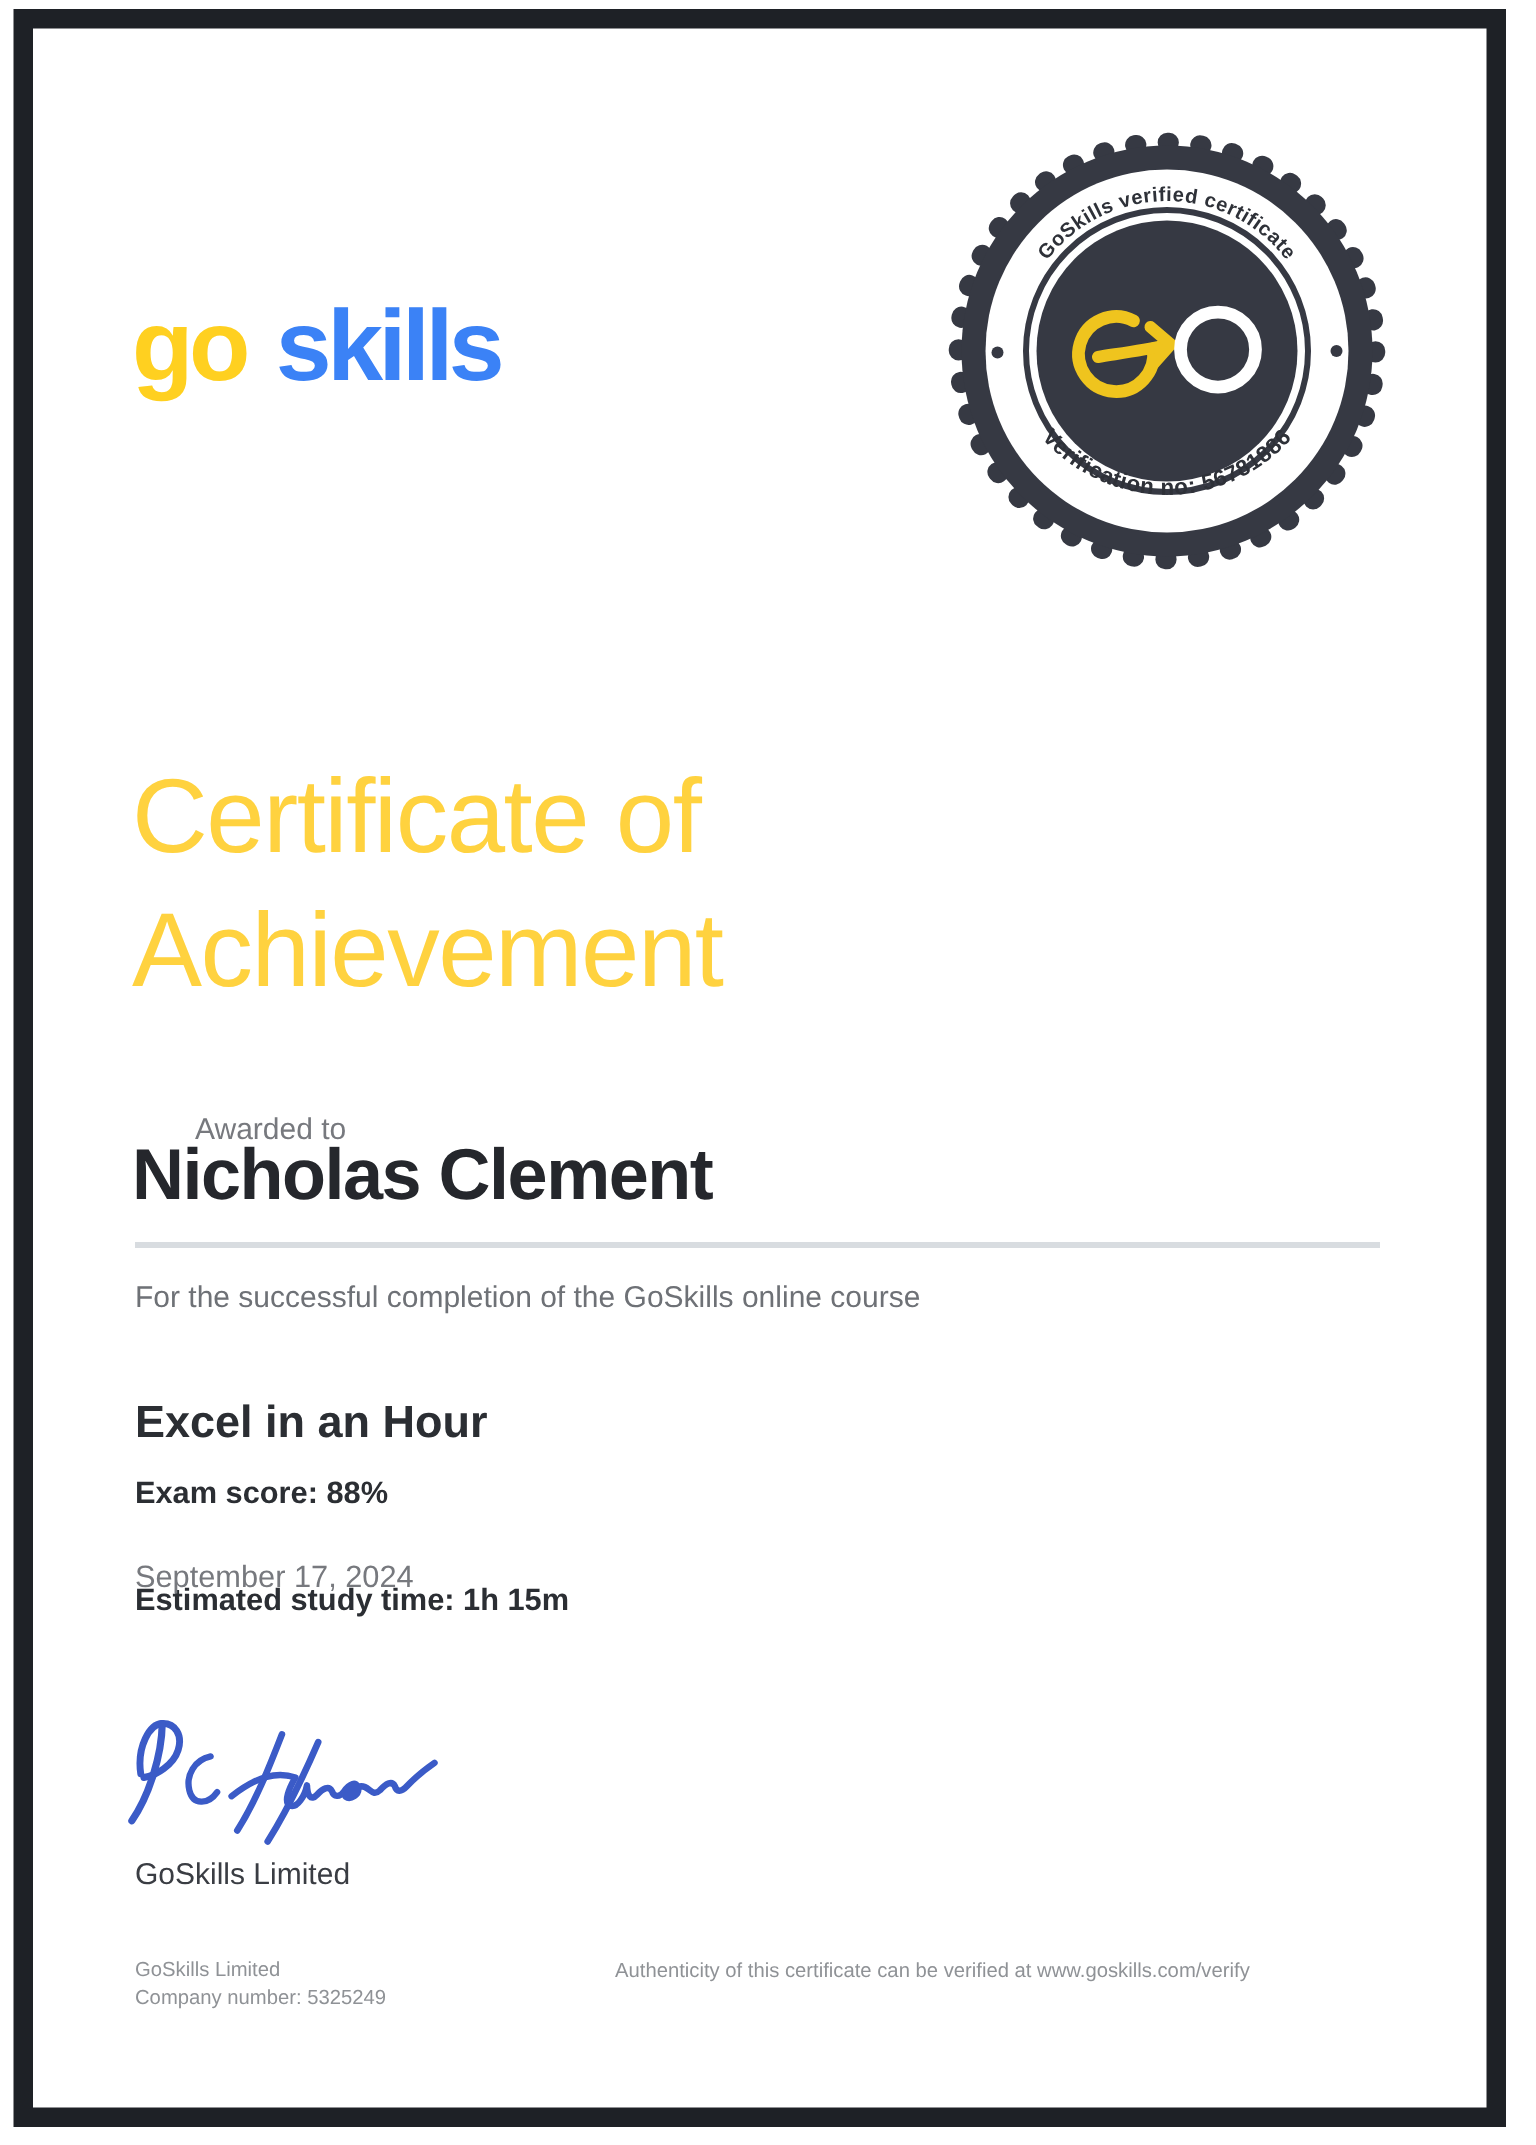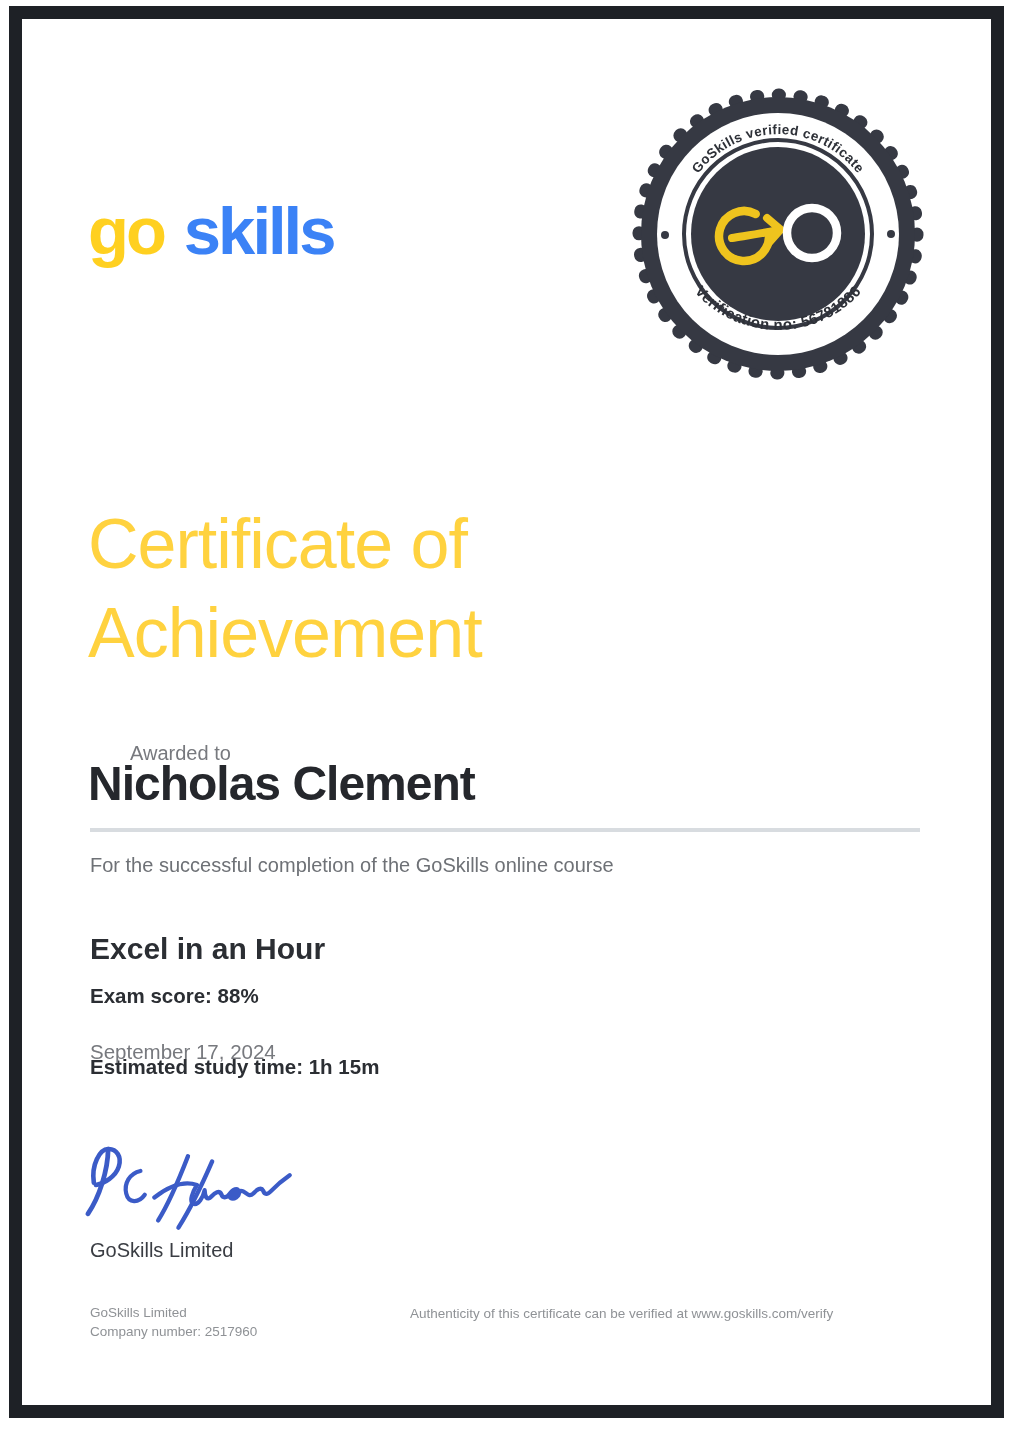--- a/index.html
+++ b/index.html
@@ -146,17 +146,17 @@
                C 197,54.5 203,50 210,45.5" stroke-width="4.3"></path>
     </g>
   </svg>
 
   <div class="abs signatory">
     <div>GoSkills Limited</div>
   </div>
 
   <div class="abs footer-left">
     <div>GoSkills Limited</div>
-    <div>Company number: 2517960</div>
+    <div>Company number: 5325249</div>
   </div>
   <div class="abs footer-right">Authenticity of this certificate can be verified at www.goskills.com/verify</div>
 
 </div>
 
 </body></html>

